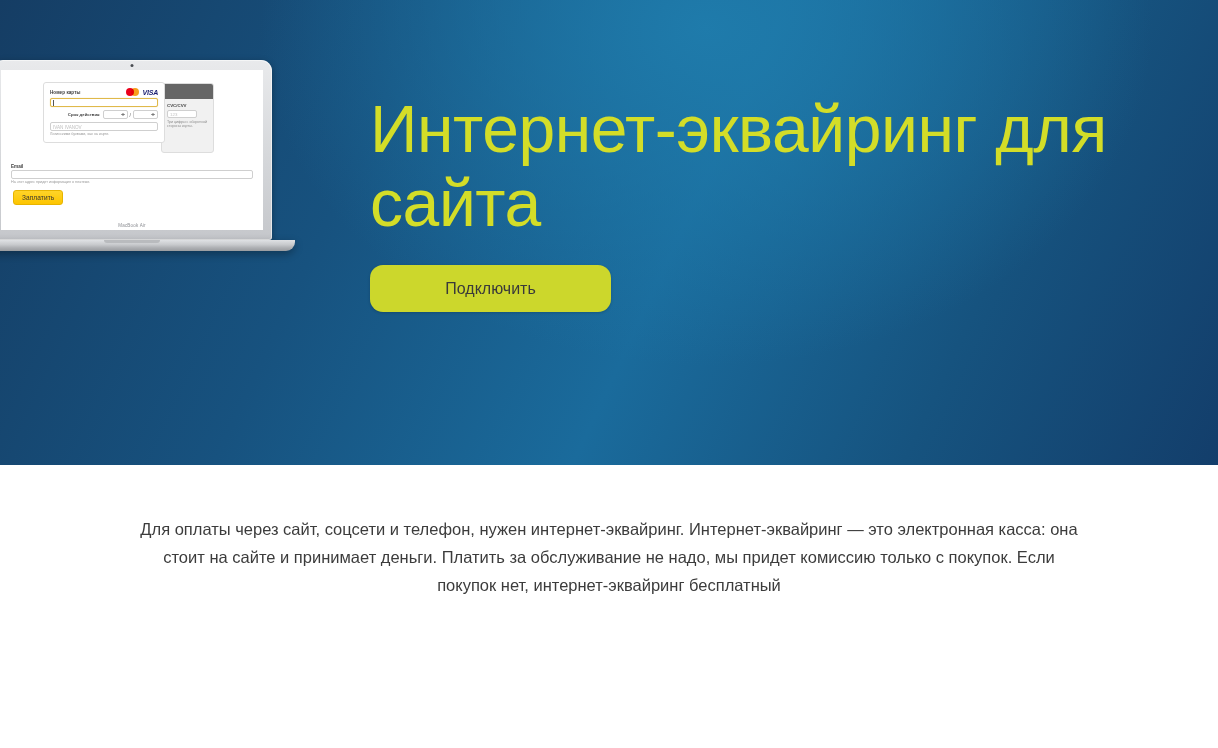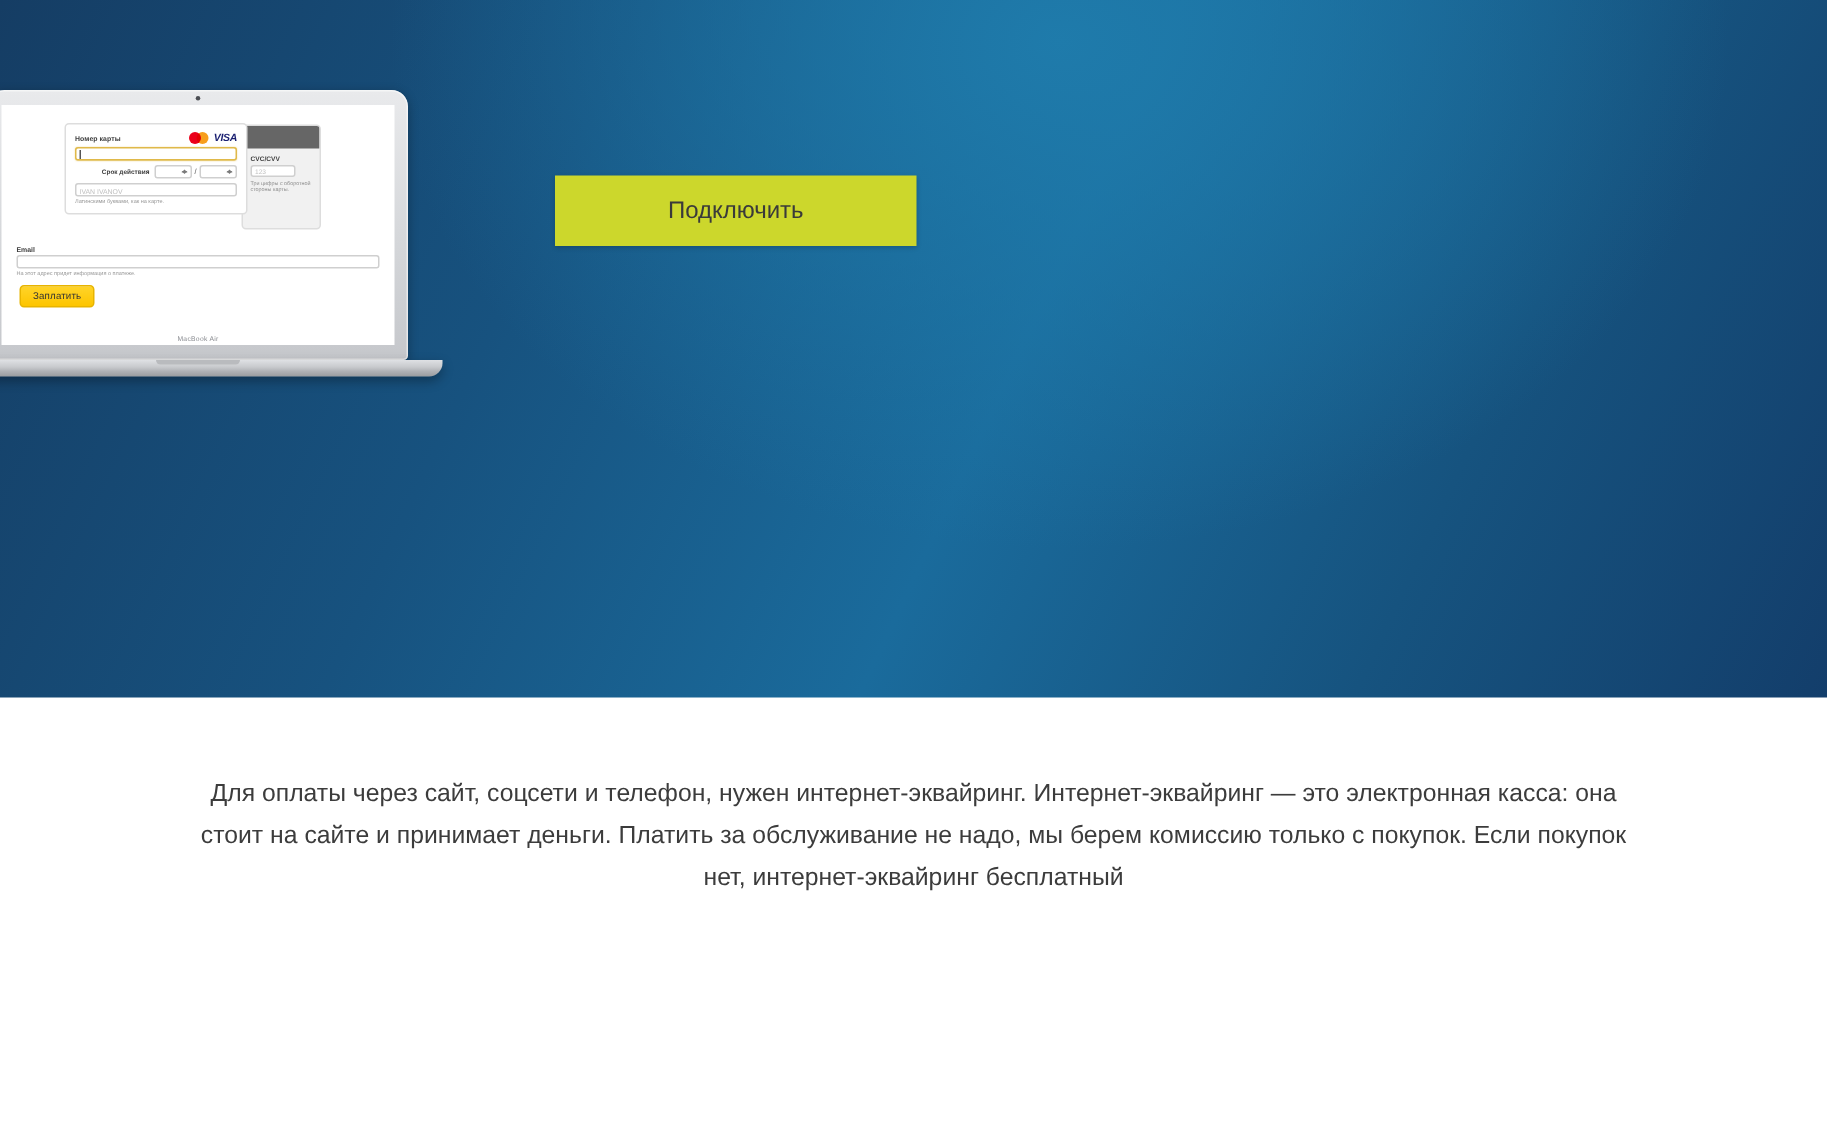--- a/index.html
+++ b/index.html
@@ -250,21 +250,21 @@
     color: #d3dd28;
     letter-spacing: -0.4px;
   }
   .cta {
     display: block;
     margin-top: 25px;
     width: 241px;
     height: 47px;
     background: #ccd72c;
     border: none;
-    border-radius: 0;
+    border-radius: 13px;
     color: #3a3a3a;
     font-size: 16px;
     font-family: "Liberation Sans", sans-serif;
     cursor: pointer;
     box-shadow: 0 1px 3px rgba(0,0,0,0.18);
   }
 
   
   .main {
     position: relative;
@@ -349,21 +349,22 @@
         </div>
         <div class="bezel-label">MacBook Air</div>
       </div>
     </div>
     <div class="laptop-base">
       <span class="laptop-notch"></span>
     </div>
   </div>
 
   <div class="hero-copy">
+    <h1 class="hero-title">Интернет-эквайринг для сайта</h1>
     <button class="cta">Подключить</button>
   </div>
 
 </section>
 
 <section class="main">
-  <p class="section-lead">Для оплаты через сайт, соцсети и телефон, нужен интернет-эквайринг. Интернет-эквайринг — это электронная касса: она стоит на сайте и принимает деньги. Платить за обслуживание не надо, мы берем комиссию только с покупок. Если покупок нет, интернет-эквайринг бесплатный</p>
+  <p class="section-lead">Для оплаты через сайт, соцсети и телефон, нужен интернет-эквайринг. Интернет-эквайринг — это электронная касса: она стоит на сайте и принимает деньги. Платить за обслуживание не надо, мы придет комиссию только с покупок. Если покупок нет, интернет-эквайринг бесплатный</p>
 
 </section>
 
 </body></html>

